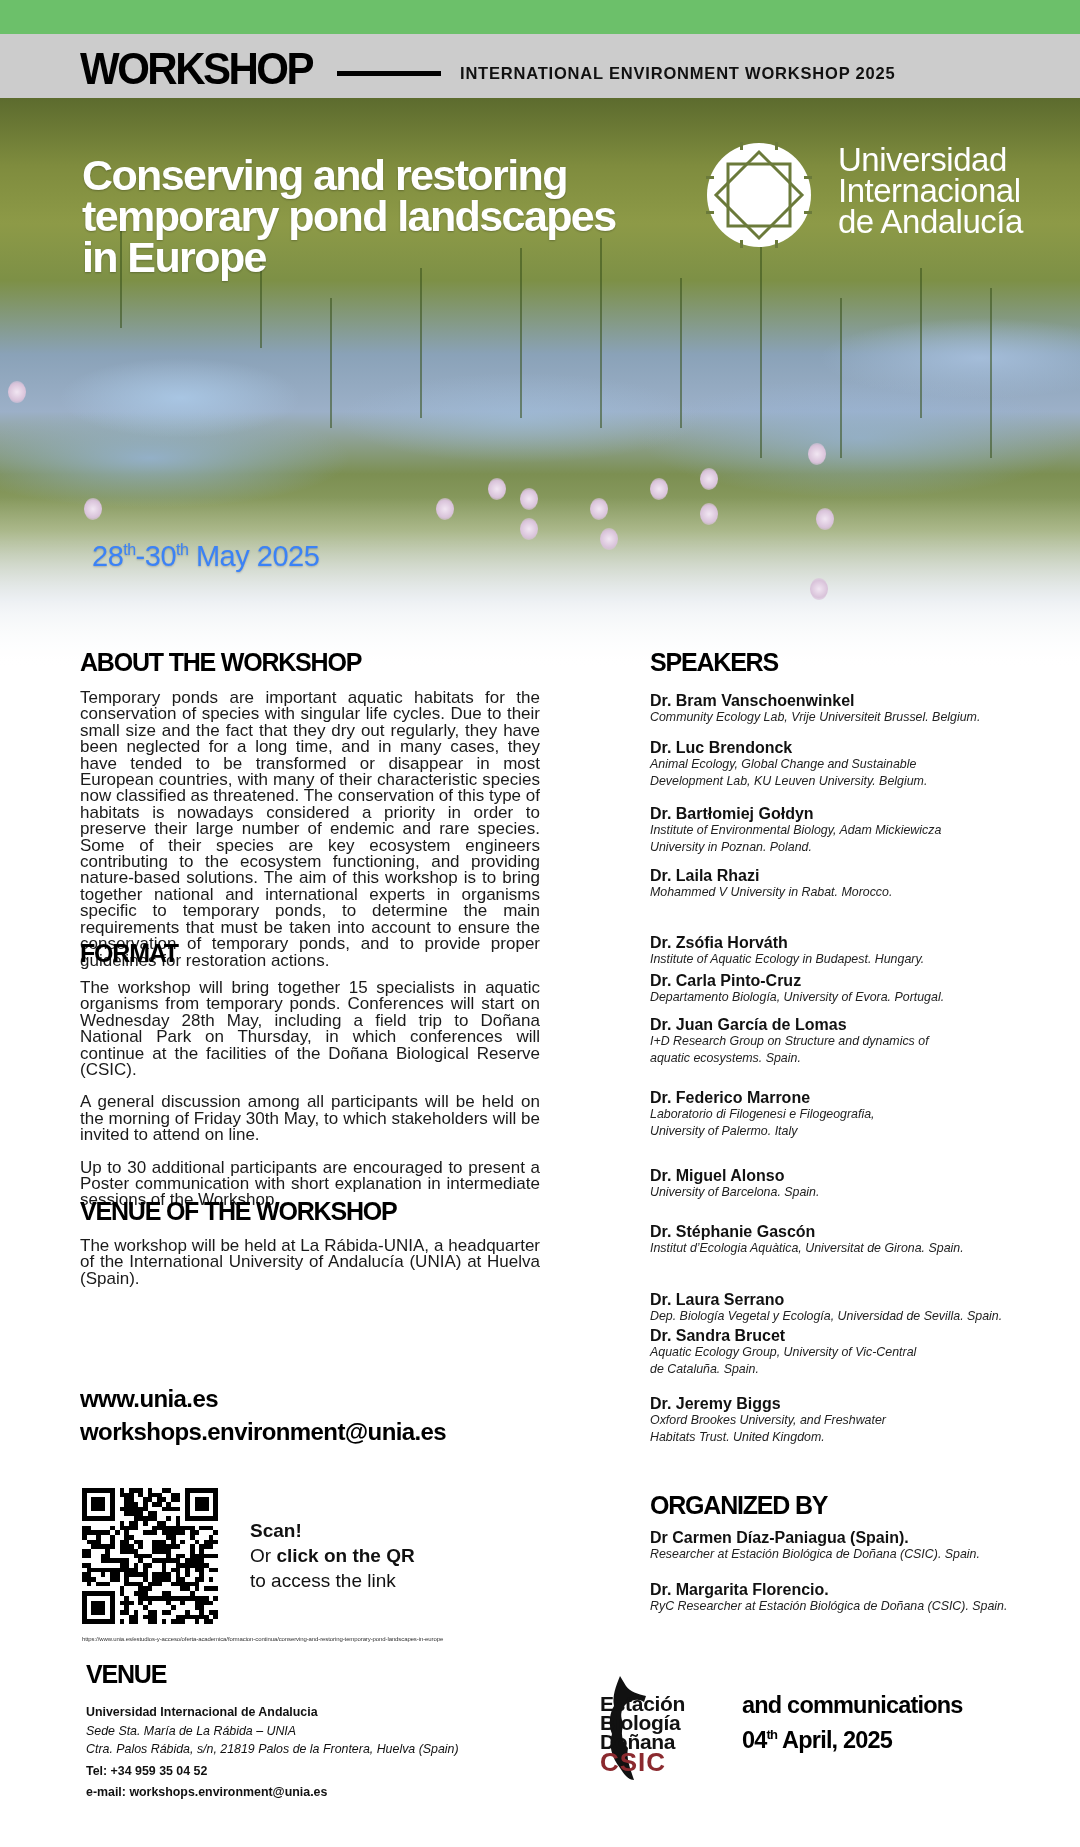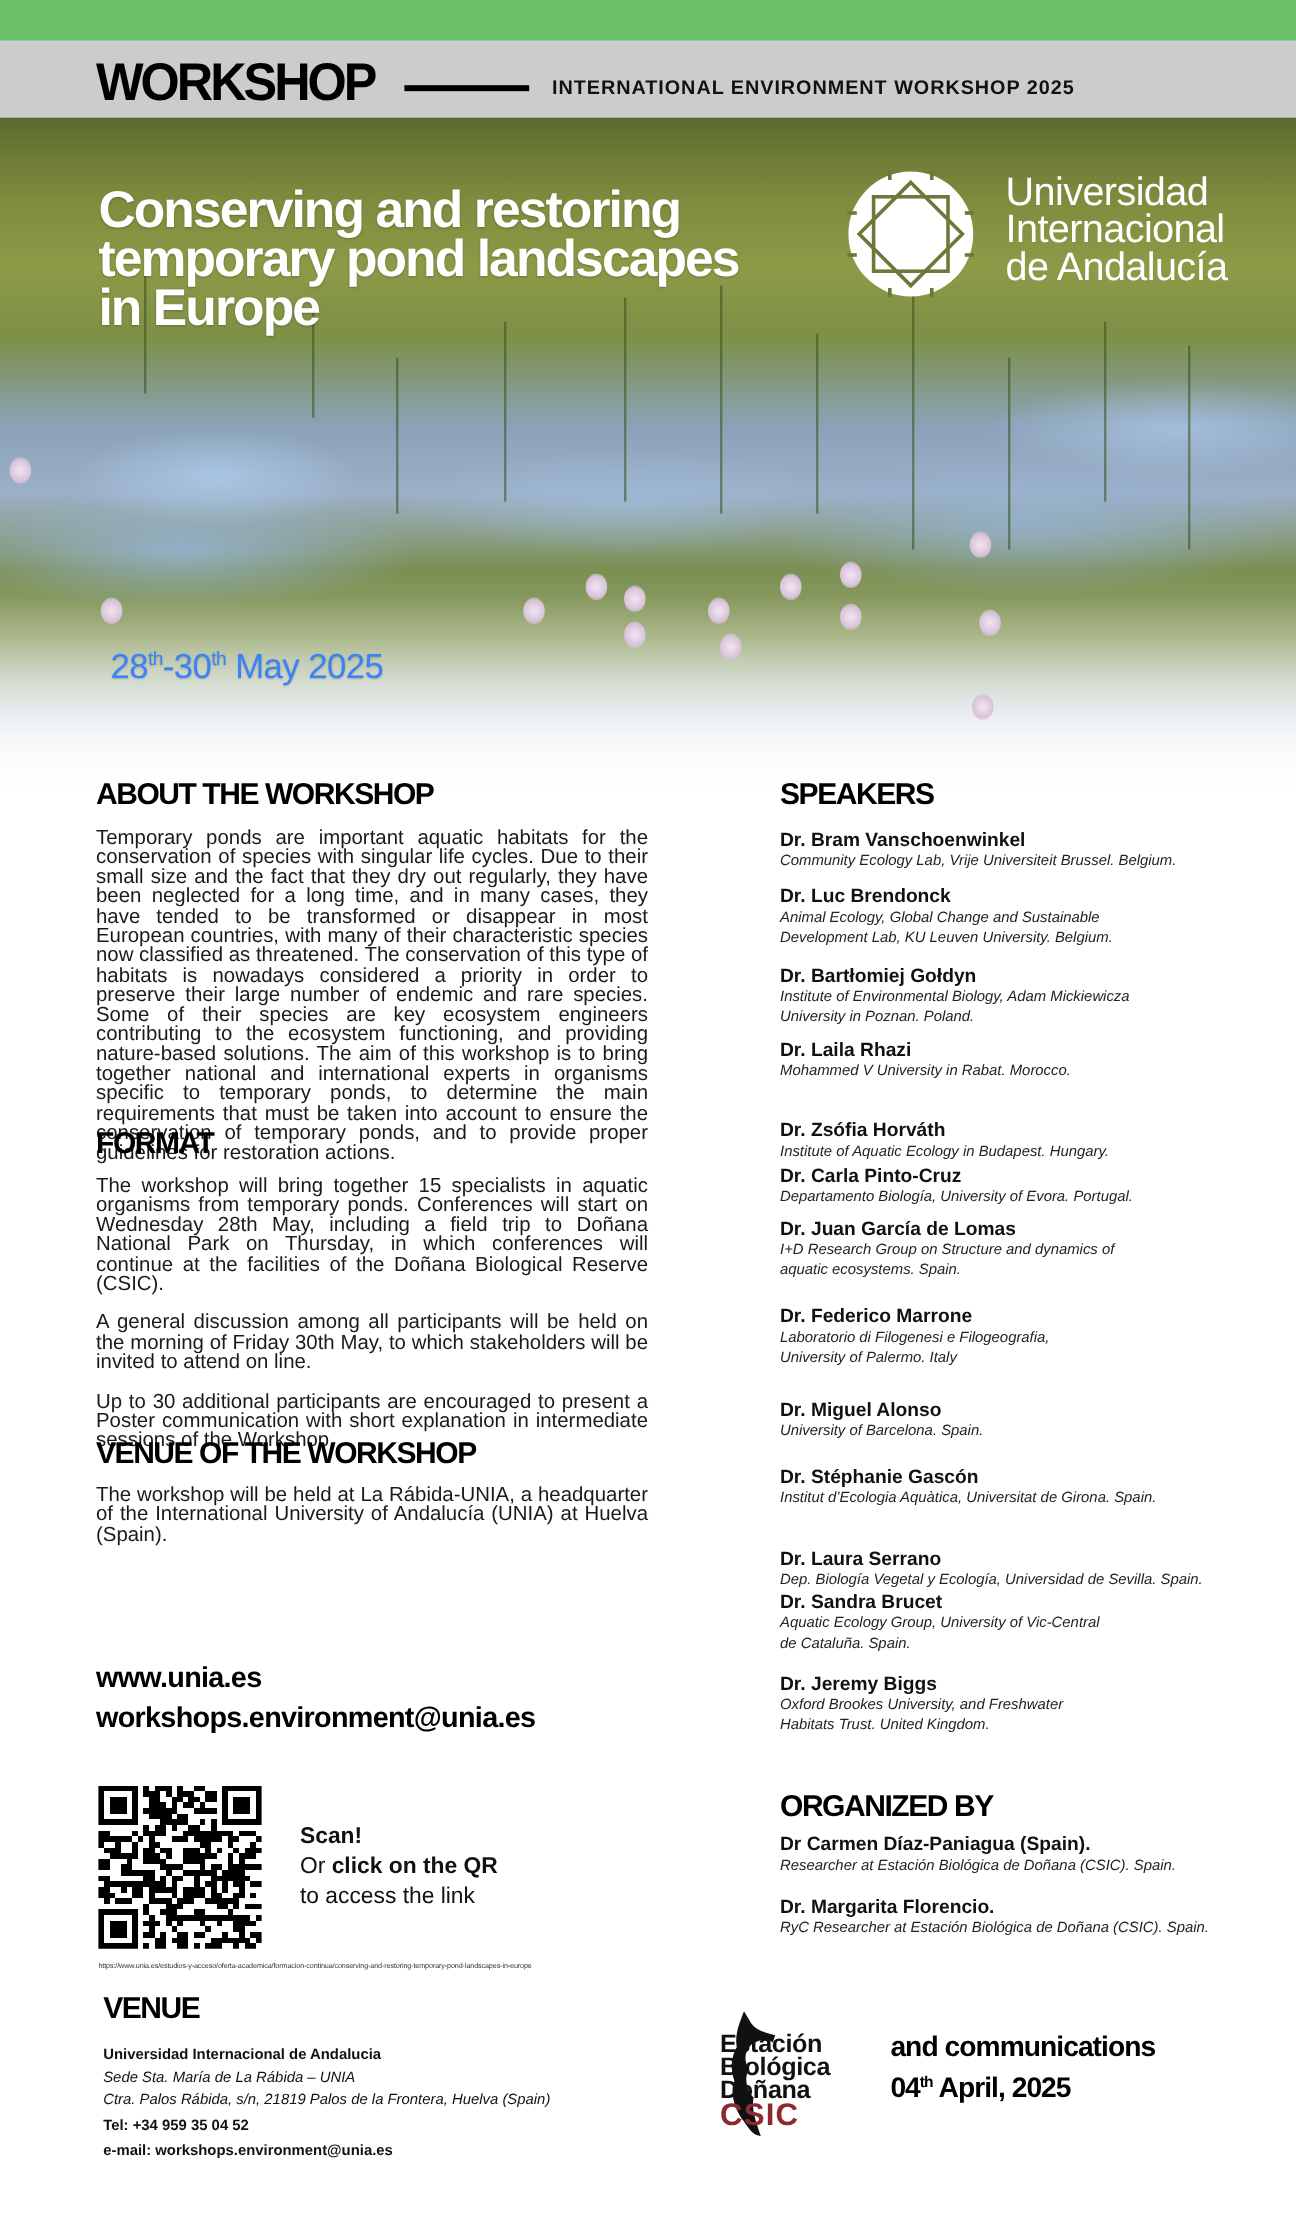--- a/index.html
+++ b/index.html
@@ -626,21 +626,21 @@
       <div class="sp-name">Dr. Margarita Florencio.</div>
       <div class="sp-aff">RyC Researcher at Estación Biológica de Doñana (CSIC). Spain.</div>
     </div>
   </div>
 
 <svg class="ebd" viewBox="0 0 50 110">
   <path d="M14 4 C10 14, 6 24, 8 34 C4 40, 2 52, 6 62 C2 72, 6 86, 14 96 C18 102, 22 108, 28 108 C24 96, 20 86, 22 76 C16 70, 14 60, 18 52 C14 46, 14 38, 20 32 C26 28, 32 26, 38 30 L40 24 C32 22, 24 20, 20 14 Z" fill="#111"></path>
 </svg>
 <div class="ebd-text">
   <div>Estación</div>
-  <div>Biológica</div>
+  <div>Biología</div>
   <div>Doñana</div>
   <div class="csic">CSIC</div>
 </div>
 
 <div class="deadline">
   <div>and communications</div>
   <div><span>04</span><sup>th</sup><span> April, 2025</span></div>
 </div>
 
 </body></html>

